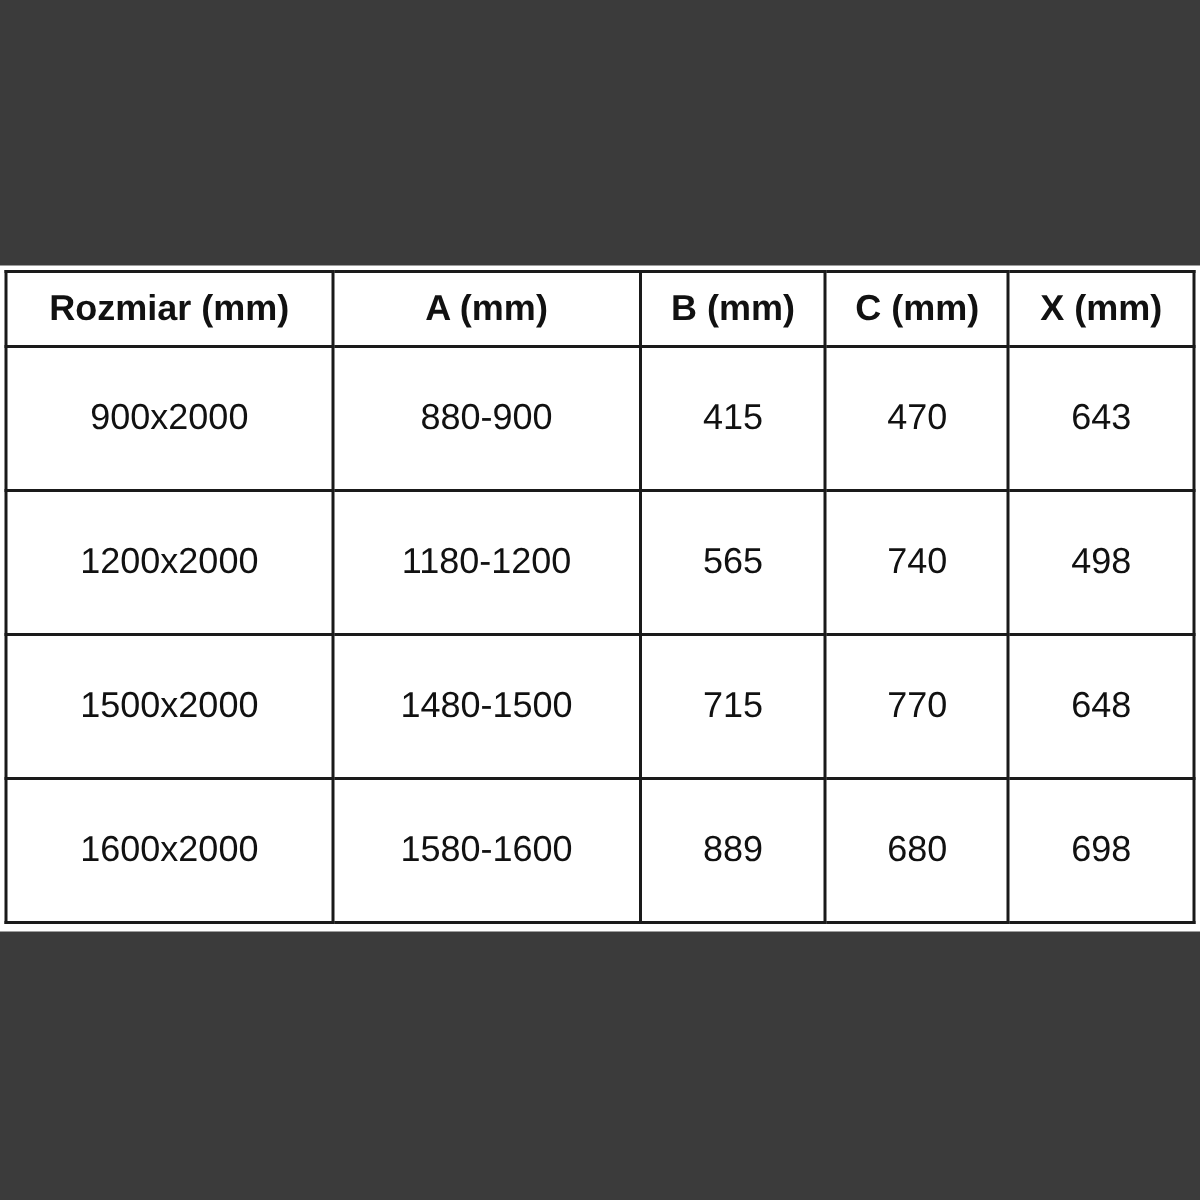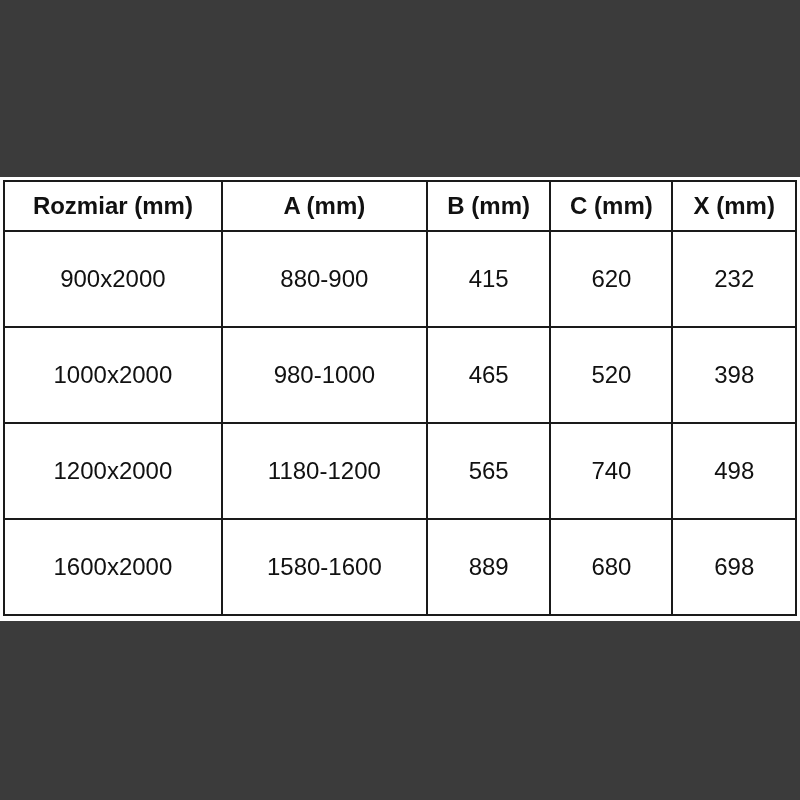--- a/index.html
+++ b/index.html
@@ -86,36 +86,36 @@
           <th>B (mm)</th>
           <th>C (mm)</th>
           <th>X (mm)</th>
         </tr>
       </thead>
       <tbody id="table-body">
           <tr>
             <td>900x2000</td>
             <td>880-900</td>
             <td>415</td>
-            <td>620</td>
-            <td>232</td>
-          </tr>
-          <tr>
-            <td>1000x2000</td>
-            <td>980-1000</td>
-            <td>465</td>
-            <td>520</td>
-            <td>398</td>
+            <td>470</td>
+            <td>643</td>
           </tr>
           <tr>
             <td>1200x2000</td>
             <td>1180-1200</td>
             <td>565</td>
             <td>740</td>
             <td>498</td>
+          </tr>
+          <tr>
+            <td>1500x2000</td>
+            <td>1480-1500</td>
+            <td>715</td>
+            <td>770</td>
+            <td>648</td>
           </tr>
           <tr>
             <td>1600x2000</td>
             <td>1580-1600</td>
             <td>889</td>
             <td>680</td>
             <td>698</td>
           </tr>
         </tbody>
     </table>

